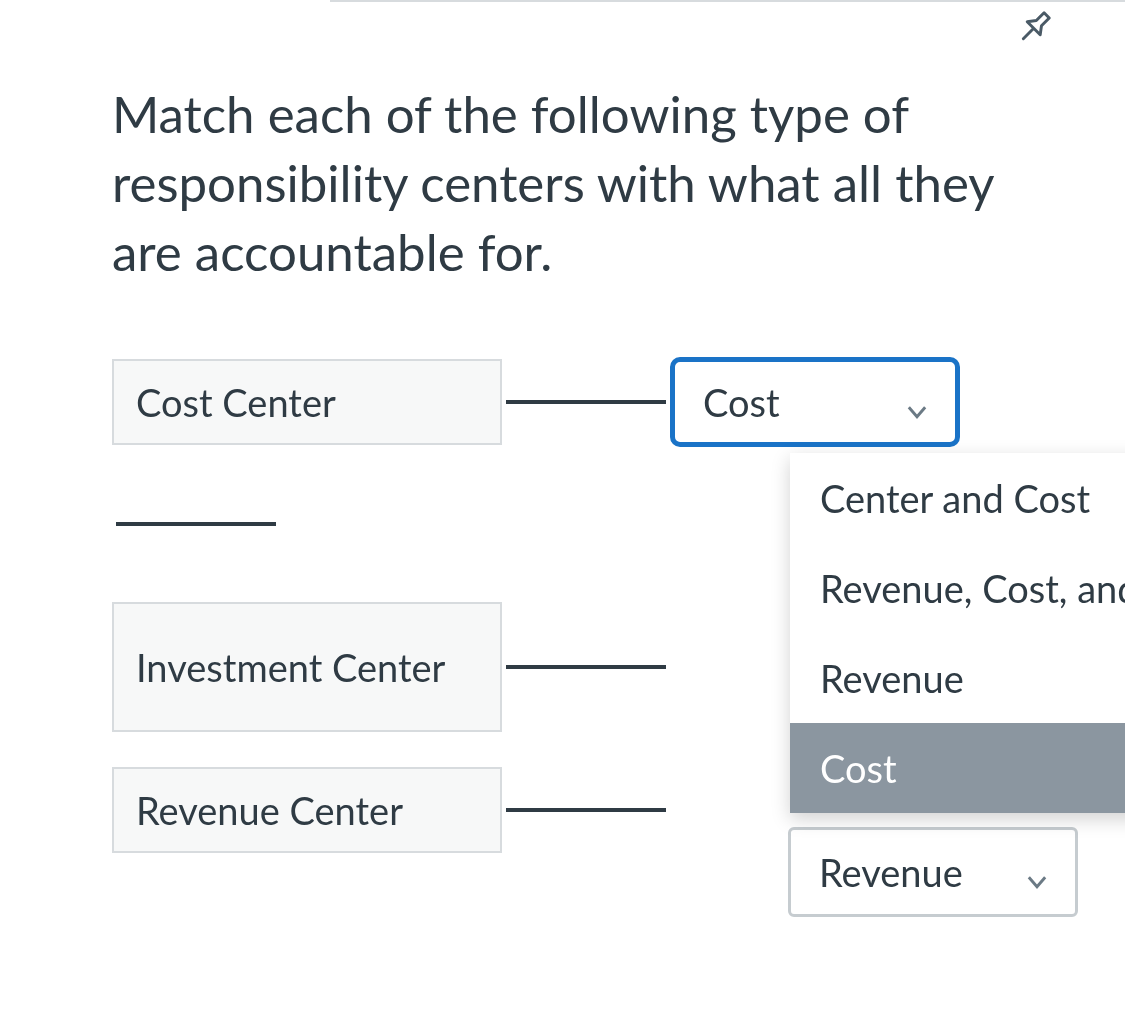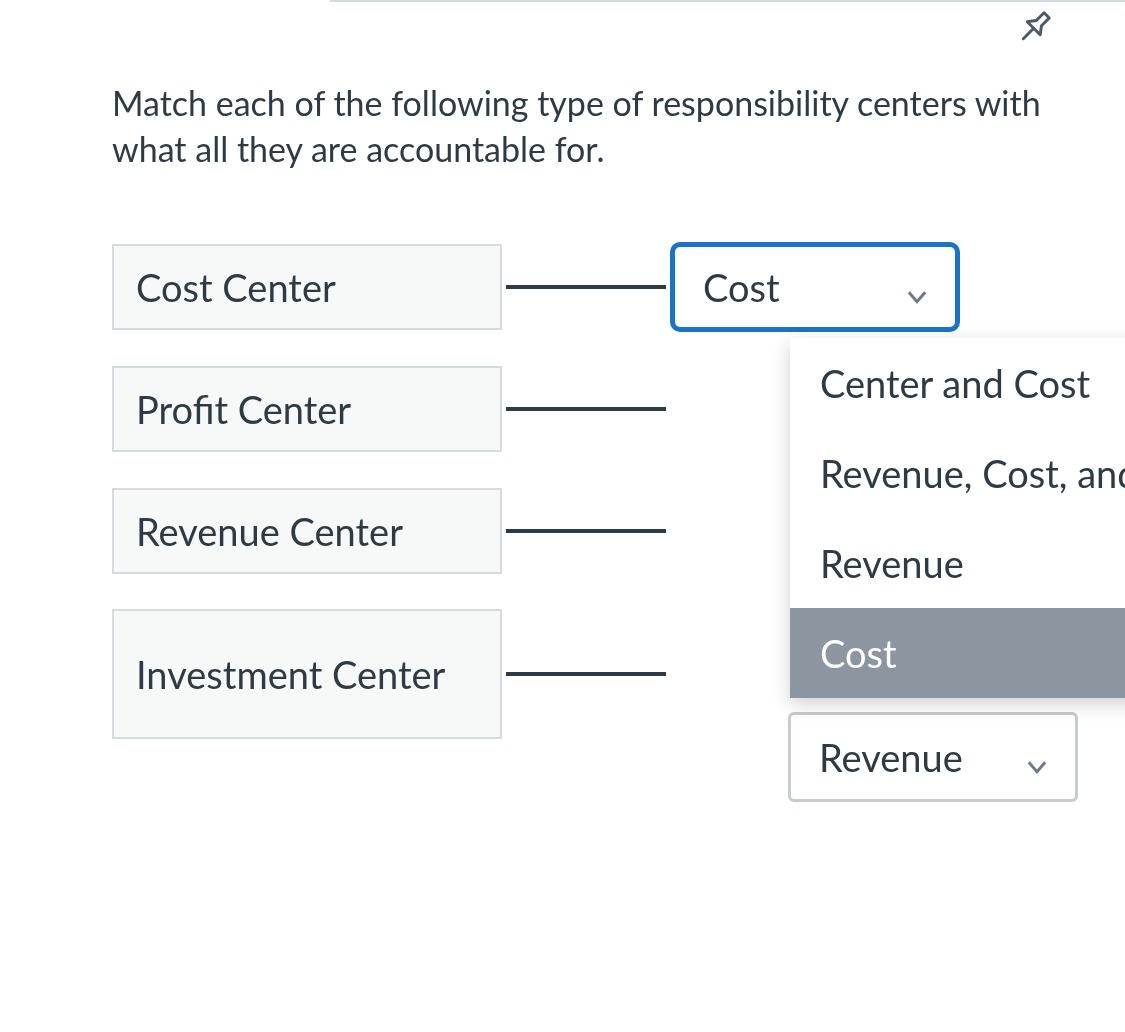--- a/index.html
+++ b/index.html
@@ -18,21 +18,21 @@
   .pin-icon {
     position: absolute;
     top: 5px;
     right: 68px;
     width: 44px;
     height: 44px;
     transform: rotate(45deg);
     color: #4a5a66;
   }
   .question-text {
-    font-size: 34px;
+    font-size: 51px;
     line-height: 1.35;
     color: #2f3b44;
     max-width: 940px;
     margin-bottom: 70px;
     font-weight: 400;
   }
   .match-area {
     position: relative;
   }
   .match-row {
@@ -167,36 +167,33 @@
         <span>Cost</span>
         <span class="chevron">
           <svg viewBox="0 0 24 24">
               <polyline points="5,8 12,16 19,8"></polyline>
             </svg>
         </span>
       </div>
     </div>
 
     <div class="match-row">
+      <div class="connector"></div>
+    </div>
+
+    <div class="match-row tall">
       <div class="left-box">
-        <span>Profit Center</span>
+        <span>Investment Center</span>
       </div>
       <div class="connector"></div>
     </div>
 
     <div class="match-row">
       <div class="left-box">
         <span>Revenue Center</span>
-      </div>
-      <div class="connector"></div>
-    </div>
-
-    <div class="match-row tall">
-      <div class="left-box">
-        <span>Investment Center</span>
       </div>
       <div class="connector"></div>
     </div>
 
     <div class="revenue-select">
       <span>Revenue</span>
       <span class="chevron">
         <svg viewBox="0 0 24 24">
             <polyline points="5,8 12,16 19,8"></polyline>
           </svg>

